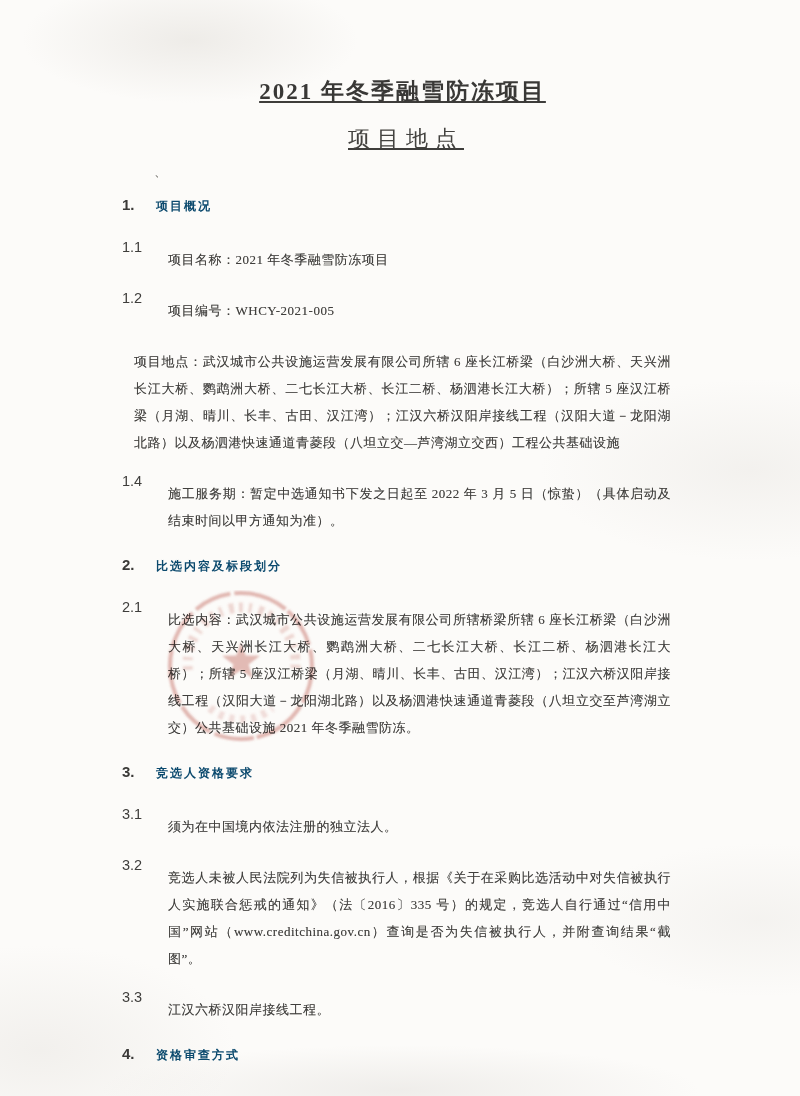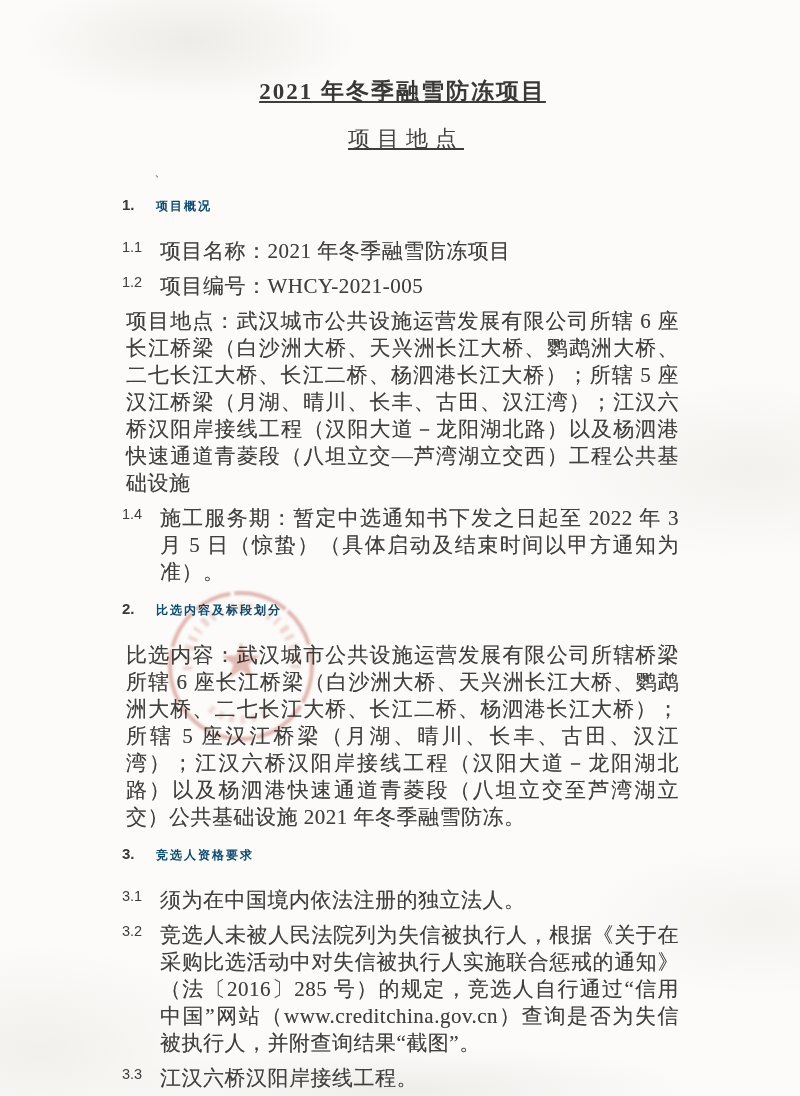--- a/index.html
+++ b/index.html
@@ -42,21 +42,21 @@
   }
   .sec-head .head-text{
     font-size:12px;line-height:24px;font-weight:700;letter-spacing:2px;color:#0c4a6e;
   }
   .item{display:flex;}
   .item .num{
     width:34px;flex:none;font-family:"Liberation Sans","DejaVu Sans",sans-serif;
     font-size:14.5px;line-height:27px;color:#3e3d3b;
   }
   .item .txt{
-    margin:4px;flex:1;font-size:21px;line-height:27px;
+    margin:12px;flex:1;font-size:13px;line-height:27px;
     text-align:justify;letter-spacing:0.5px;color:#403f3d;
     text-shadow:0 0 0.5px rgba(62,61,59,0.45);
   }
   .stamp{
     position:absolute;left:166px;top:590px;width:152px;height:154px;
     mix-blend-mode:multiply;opacity:0.85;pointer-events:none;
   }
 </style>
 </head>
 <body>
@@ -91,36 +91,37 @@
       <p class="txt">施工服务期：暂定中选通知书下发之日起至 2022 年 3 月 5 日（惊蛰）（具体启动及结束时间以甲方通知为准）。</p>
     </div>
   </div>
 
   <div class="section">
     <div class="sec-head">
       <span class="num">2.</span>
       <span class="head-text">比选内容及标段划分</span>
     </div>
     <div class="item">
+      <span class="num">2.1</span>
       <p class="txt">比选内容：武汉城市公共设施运营发展有限公司所辖桥梁所辖 6 座长江桥梁（白沙洲大桥、天兴洲长江大桥、鹦鹉洲大桥、二七长江大桥、长江二桥、杨泗港长江大桥）；所辖 5 座汉江桥梁（月湖、晴川、长丰、古田、汉江湾）；江汉六桥汉阳岸接线工程（汉阳大道－龙阳湖北路）以及杨泗港快速通道青菱段（八坦立交至芦湾湖立交）公共基础设施 2021 年冬季融雪防冻。</p>
     </div>
   </div>
 
   <div class="section">
     <div class="sec-head">
       <span class="num">3.</span>
       <span class="head-text">竞选人资格要求</span>
     </div>
     <div class="item">
       <span class="num">3.1</span>
       <p class="txt">须为在中国境内依法注册的独立法人。</p>
     </div>
     <div class="item">
       <span class="num">3.2</span>
-      <p class="txt">竞选人未被人民法院列为失信被执行人，根据《关于在采购比选活动中对失信被执行人实施联合惩戒的通知》（法〔2016〕285 号）的规定，竞选人自行通过“信用中国”网站（www.creditchina.gov.cn）查询是否为失信被执行人，并附查询结果“截图”。</p>
+      <p class="txt">竞选人未被人民法院列为失信被执行人，根据《关于在采购比选活动中对失信被执行人实施联合惩戒的通知》（法〔2016〕335 号）的规定，竞选人自行通过“信用中国”网站（www.creditchina.gov.cn）查询是否为失信被执行人，并附查询结果“截图”。</p>
     </div>
     <div class="item">
       <span class="num">3.3</span>
       <p class="txt">江汉六桥汉阳岸接线工程。</p>
     </div>
   </div>
 
   <div class="section">
     <div class="sec-head">
       <span class="num">4.</span>

